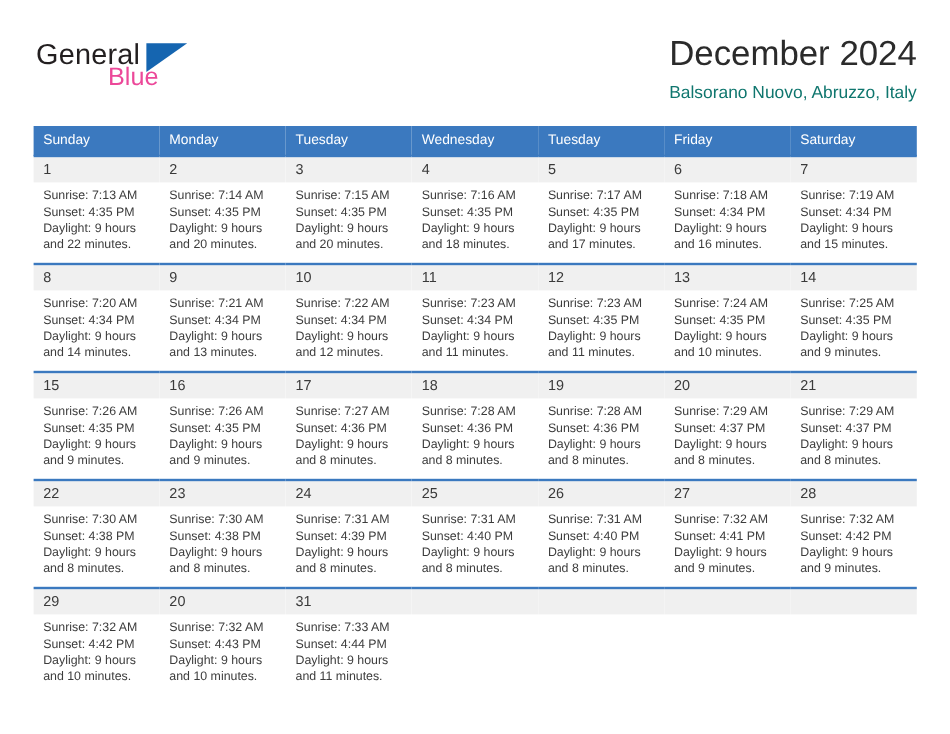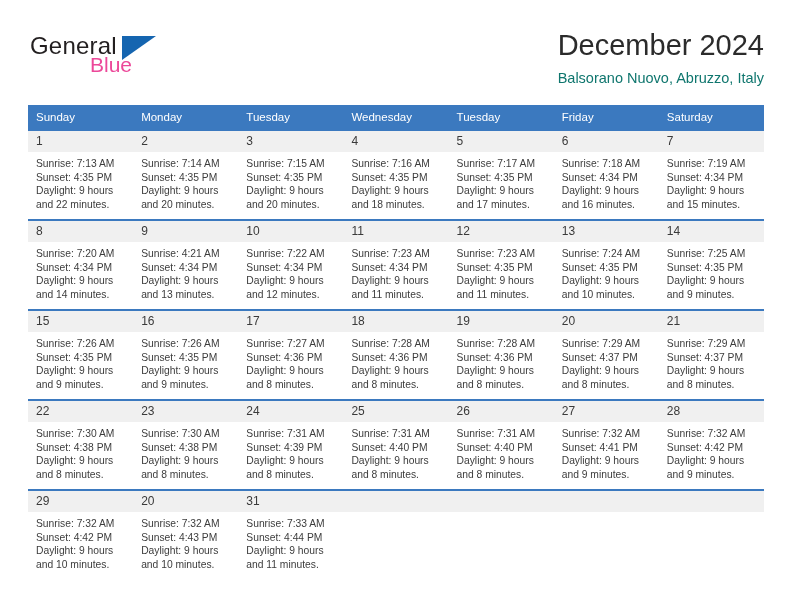--- a/index.html
+++ b/index.html
@@ -242,21 +242,21 @@
             <div class="details">
               <div>Sunrise: 7:20 AM</div>
               <div>Sunset: 4:34 PM</div>
               <div>Daylight: 9 hours</div>
               <div>and 14 minutes.</div>
             </div>
           </td>
         <td>
             <div class="daynum">9</div>
             <div class="details">
-              <div>Sunrise: 4:21 AM</div>
+              <div>Sunrise: 7:21 AM</div>
               <div>Sunset: 4:34 PM</div>
               <div>Daylight: 9 hours</div>
               <div>and 13 minutes.</div>
             </div>
           </td>
         <td>
             <div class="daynum">10</div>
             <div class="details">
               <div>Sunrise: 7:22 AM</div>
               <div>Sunset: 4:34 PM</div>

